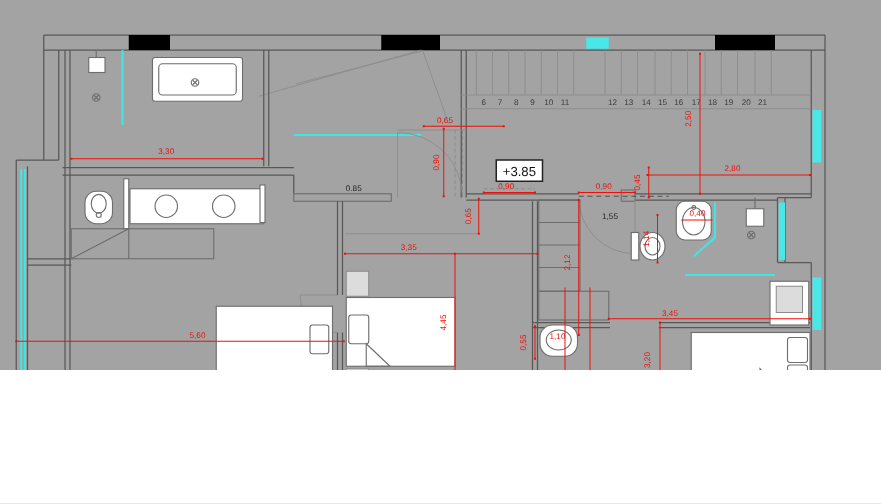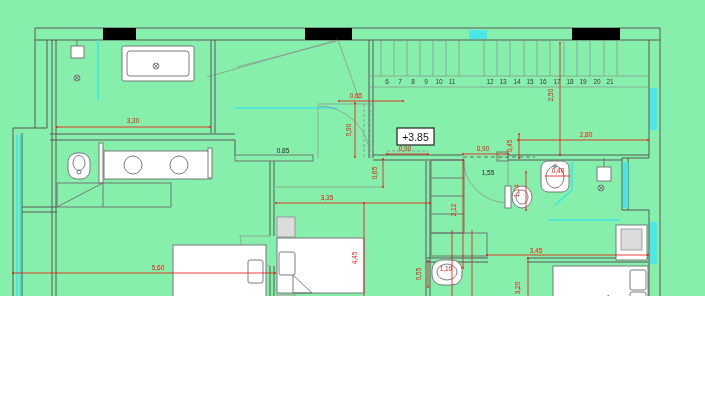--- a/index.html
+++ b/index.html
@@ -1,16 +1,16 @@
 <!DOCTYPE html>
 <html><head>
 <meta charset="utf-8">
 <style>
   html,body{margin:0;padding:0;background:#ffffff;}
-  .plan-wrap{width:705px;height:296px;position:relative;background:#86efac;overflow:hidden;}
+  .plan-wrap{width:705px;height:296px;position:relative;background:#a3a3a3;overflow:hidden;}
   svg{display:block;}
   
   .wall   {stroke:#585858;stroke-width:1;fill:none;}
   .wallthin{stroke:#8c8c8c;stroke-width:0.7;fill:none;}
   .fix    {stroke:#6e6e6e;stroke-width:0.9;fill:#ffffff;}
   .fixnf  {stroke:#6e6e6e;stroke-width:0.9;fill:none;}
   .grayfill{fill:#dcdcdc;stroke:#8a8a8a;stroke-width:0.8;}
   .lintel {fill:#000000;stroke:none;}
   .cyan   {stroke:#3fe6e6;stroke-width:1.6;fill:none;}
   .cyanfill{fill:#49e7e7;stroke:none;}

